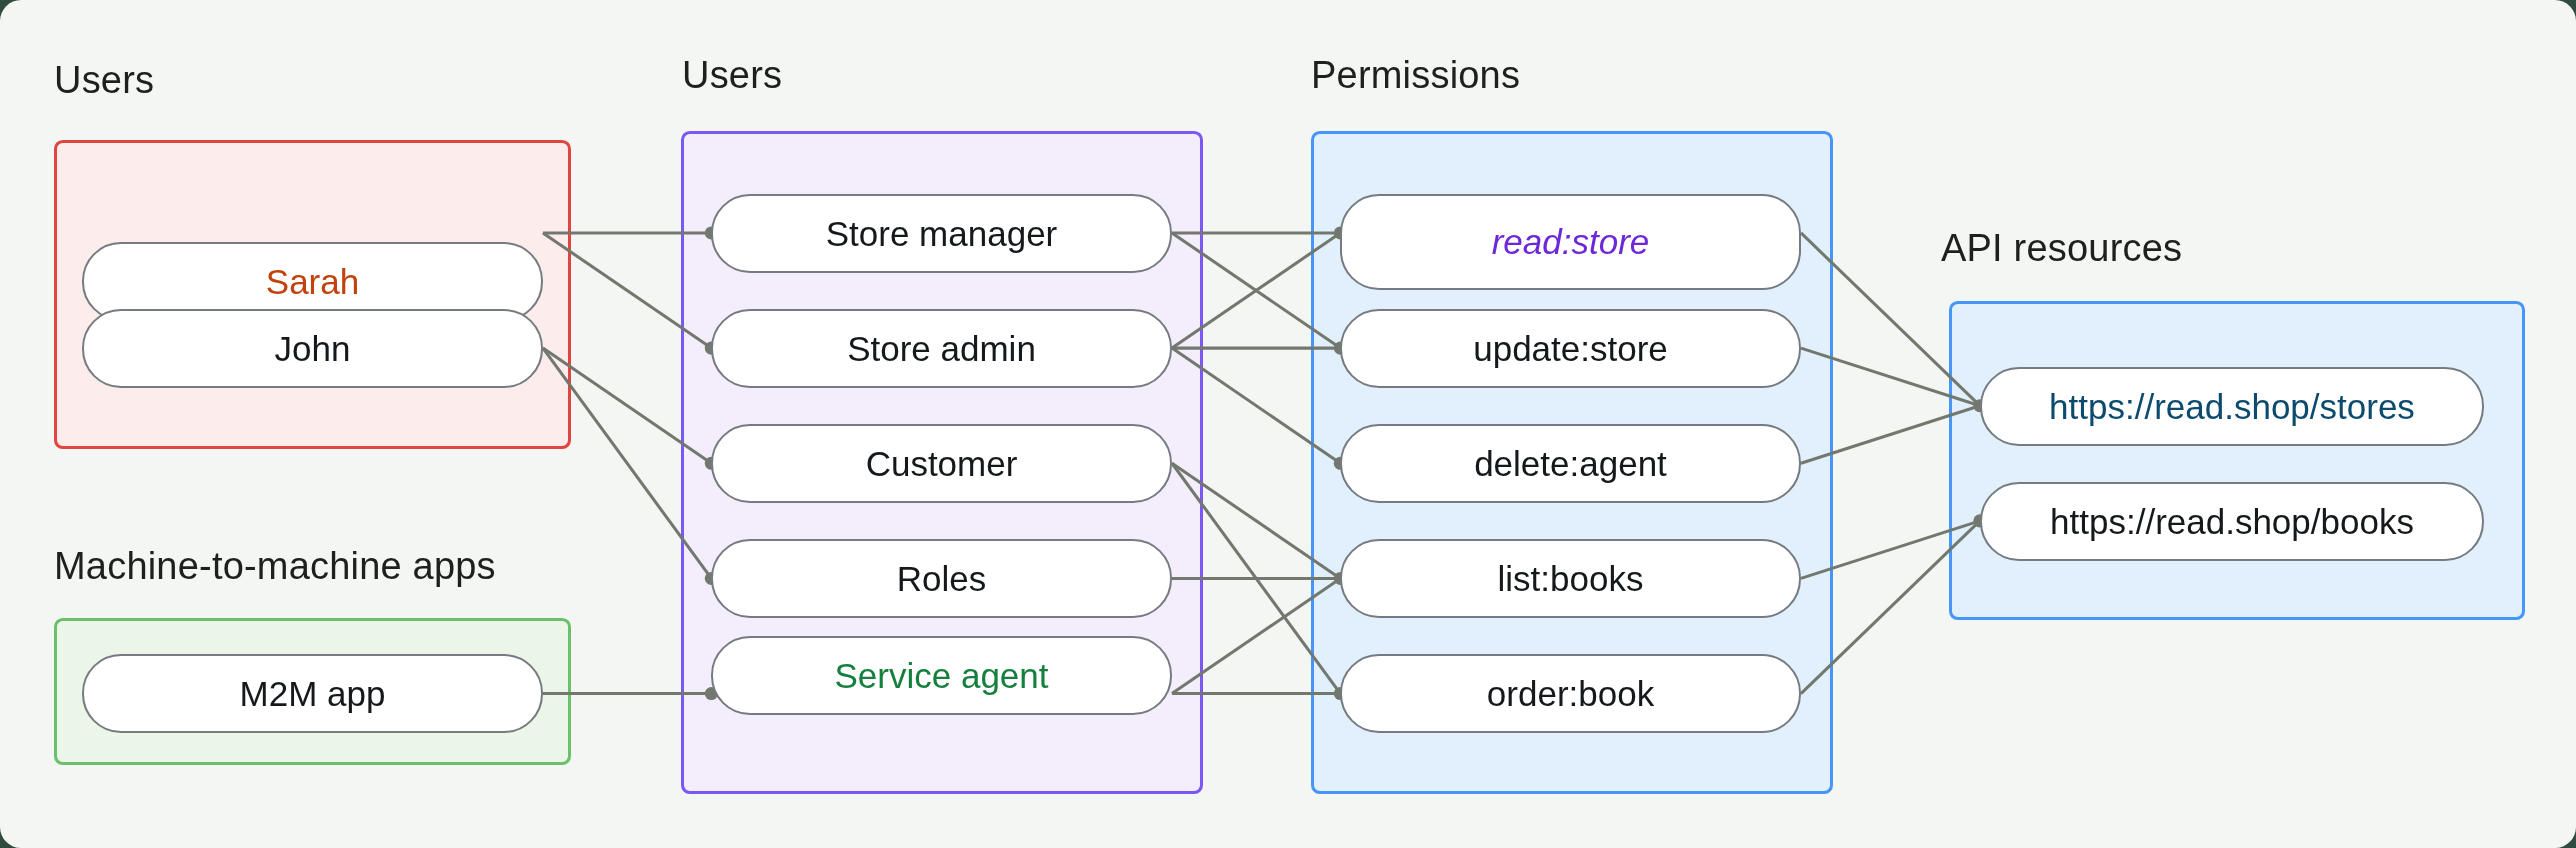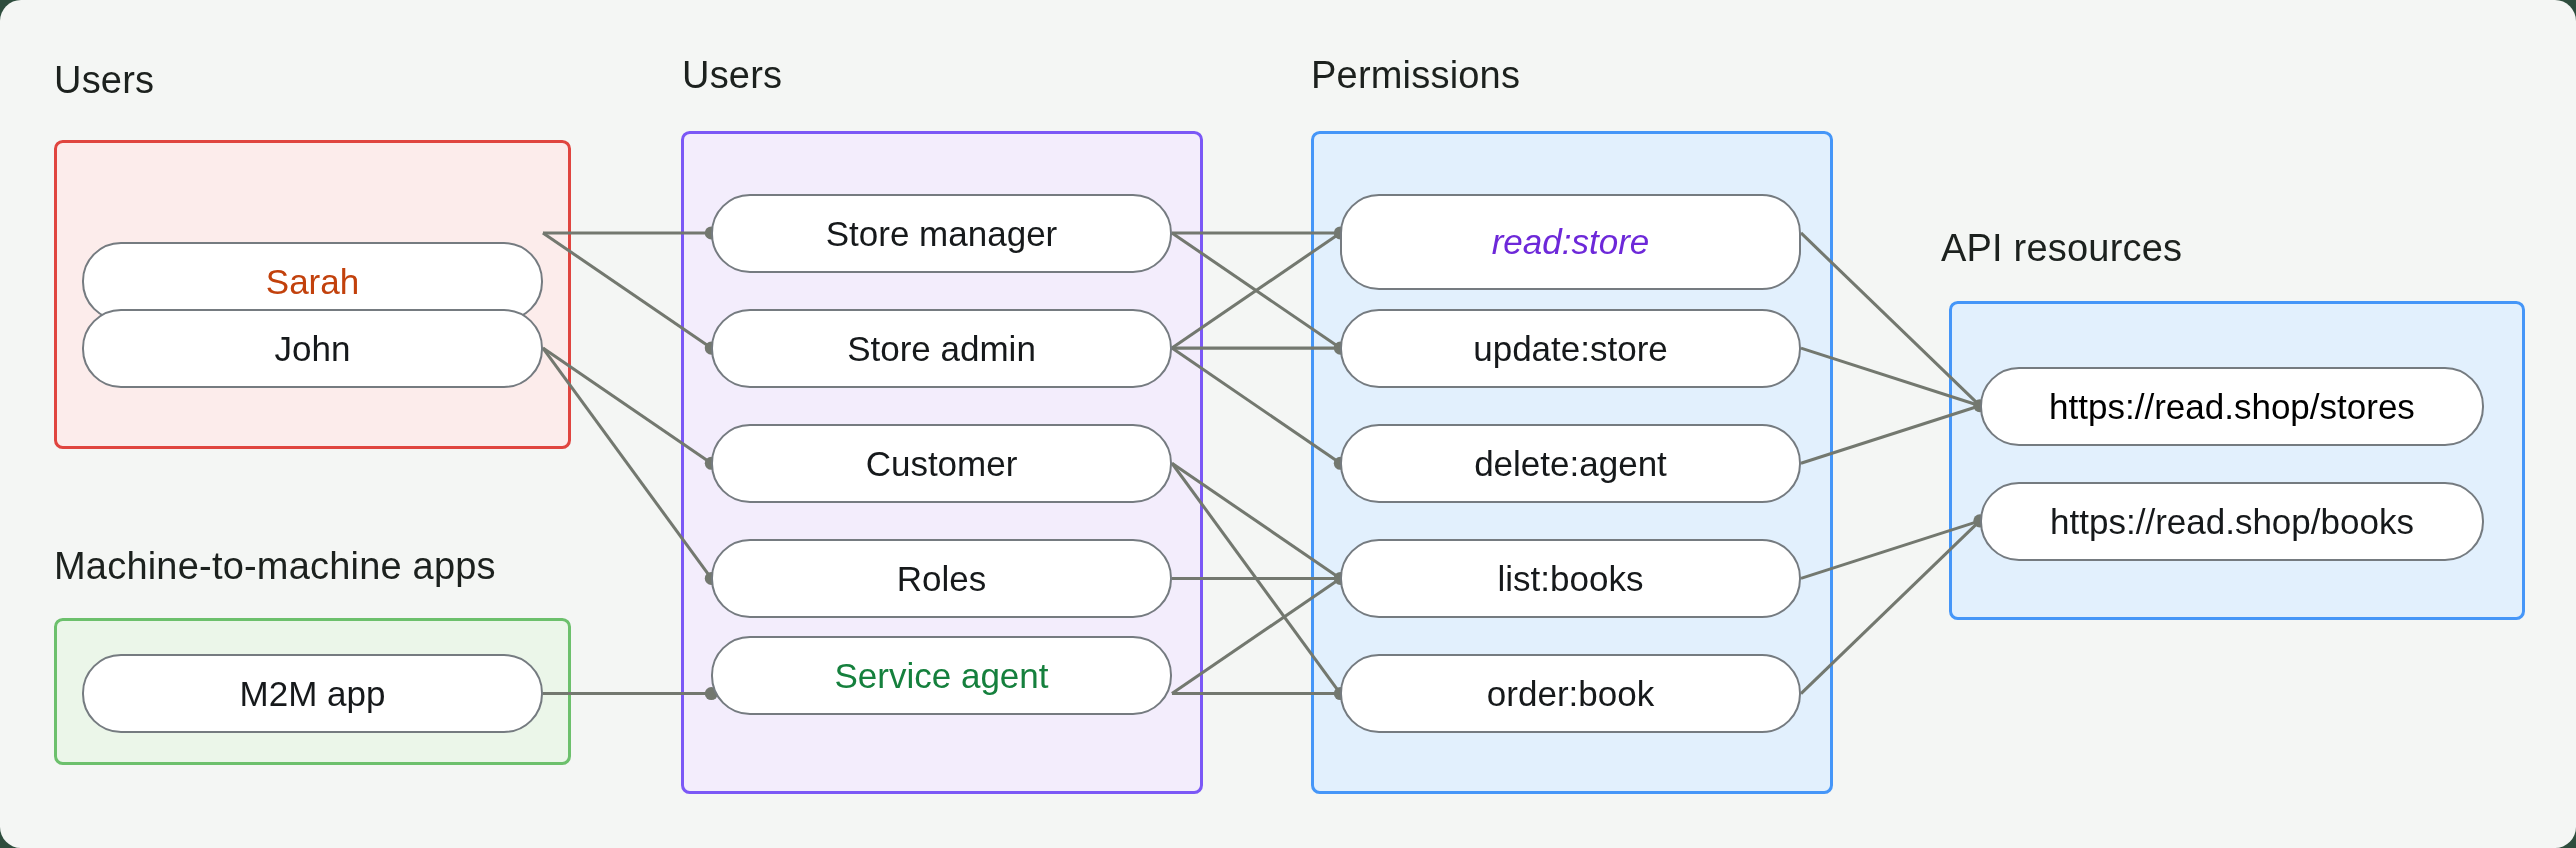--- a/index.html
+++ b/index.html
@@ -114,17 +114,17 @@
       <div class="node" style="left: 711px; top: 424px; width: 461px; height: 79px; border-color: rgb(117, 123, 128); color: rgb(22, 25, 27);">Customer</div>
       <div class="node" style="left: 711px; top: 539px; width: 461px; height: 79px; border-color: rgb(117, 123, 128); color: rgb(22, 25, 27);">Roles</div>
       <div class="node" style="left: 711px; top: 636px; width: 461px; height: 79px; border-color: rgb(117, 123, 128); color: #15803d;">Service agent</div>
       <div class="group-label" style="left: 1311px; top: 54px; color: rgb(28, 33, 30);">Permissions</div>
       <div class="node" style="left: 1340px; top: 194px; width: 461px; height: 96px; border-color: rgb(117, 123, 128); color: #6d28d9; font-style: italic;">read:store</div>
       <div class="node" style="left: 1340px; top: 309px; width: 461px; height: 79px; border-color: rgb(117, 123, 128); color: rgb(22, 25, 27);">update:store</div>
       <div class="node" style="left: 1340px; top: 424px; width: 461px; height: 79px; border-color: rgb(117, 123, 128); color: rgb(22, 25, 27);">delete:agent</div>
       <div class="node" style="left: 1340px; top: 539px; width: 461px; height: 79px; border-color: rgb(117, 123, 128); color: rgb(22, 25, 27);">list:books</div>
       <div class="node" style="left: 1340px; top: 654px; width: 461px; height: 79px; border-color: rgb(117, 123, 128); color: rgb(22, 25, 27);">order:book</div>
       <div class="group-label" style="left: 1941px; top: 227px; color: rgb(28, 33, 30);">API resources</div>
-      <div class="node" style="left: 1980px; top: 367px; width: 504px; height: 79px; border-color: rgb(117, 123, 128); color: #000000;">https://read.shop/stores</div>
+      <div class="node" style="left: 1980px; top: 367px; width: 504px; height: 79px; border-color: rgb(117, 123, 128); color: #0c4a6e;">https://read.shop/stores</div>
       <div class="node" style="left: 1980px; top: 482px; width: 504px; height: 79px; border-color: rgb(117, 123, 128); color: rgb(22, 25, 27);">https://read.shop/books</div>
     </div>
 </div>
 
 
 </body></html>

